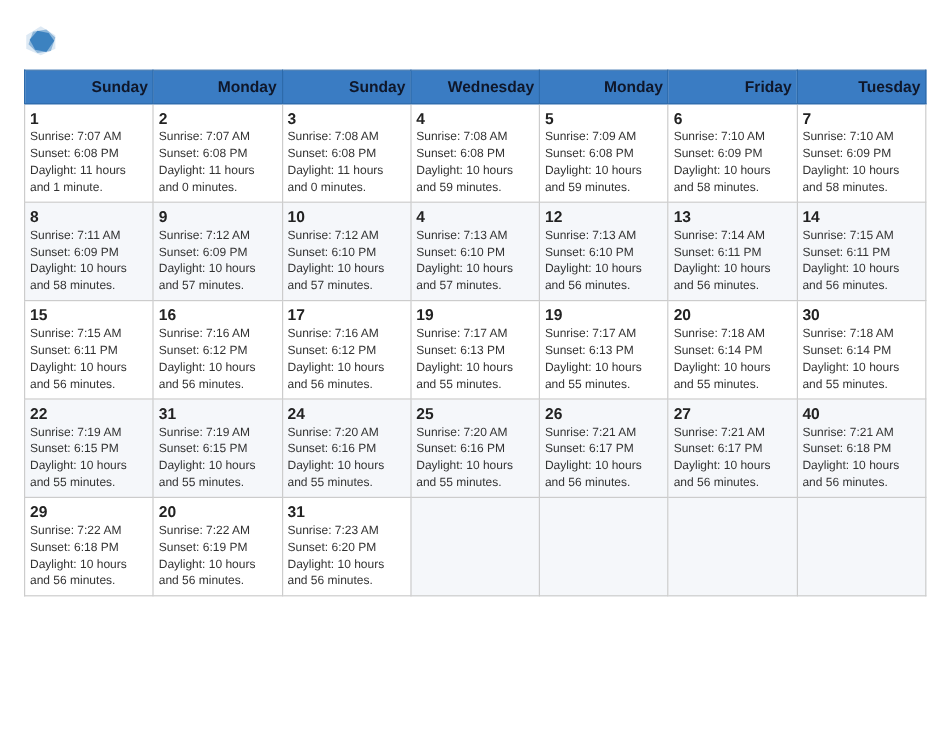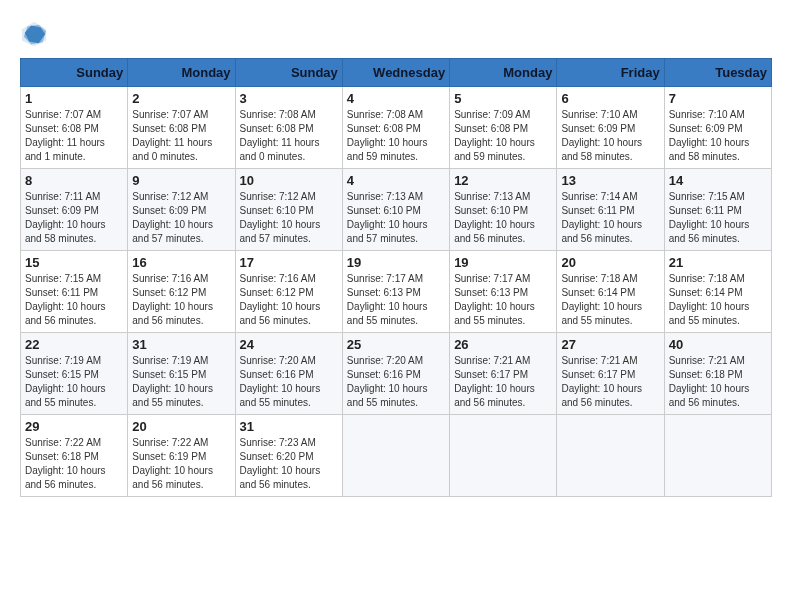--- a/index.html
+++ b/index.html
@@ -260,21 +260,21 @@
 and 55 minutes.</div>
         </td>
         <td>
           <span class="day-num">20</span>
           <div class="day-info" style="white-space: pre-line;">Sunrise: 7:18 AM
 Sunset: 6:14 PM
 Daylight: 10 hours
 and 55 minutes.</div>
         </td>
         <td>
-          <span class="day-num">21</span>
+          <span class="day-num">30</span>
           <div class="day-info" style="white-space: pre-line;">Sunrise: 7:18 AM
 Sunset: 6:14 PM
 Daylight: 10 hours
 and 55 minutes.</div>
         </td>
       </tr>
       <tr>
         <td>
           <span class="day-num">22</span>
           <div class="day-info" style="white-space: pre-line;">Sunrise: 7:19 AM

